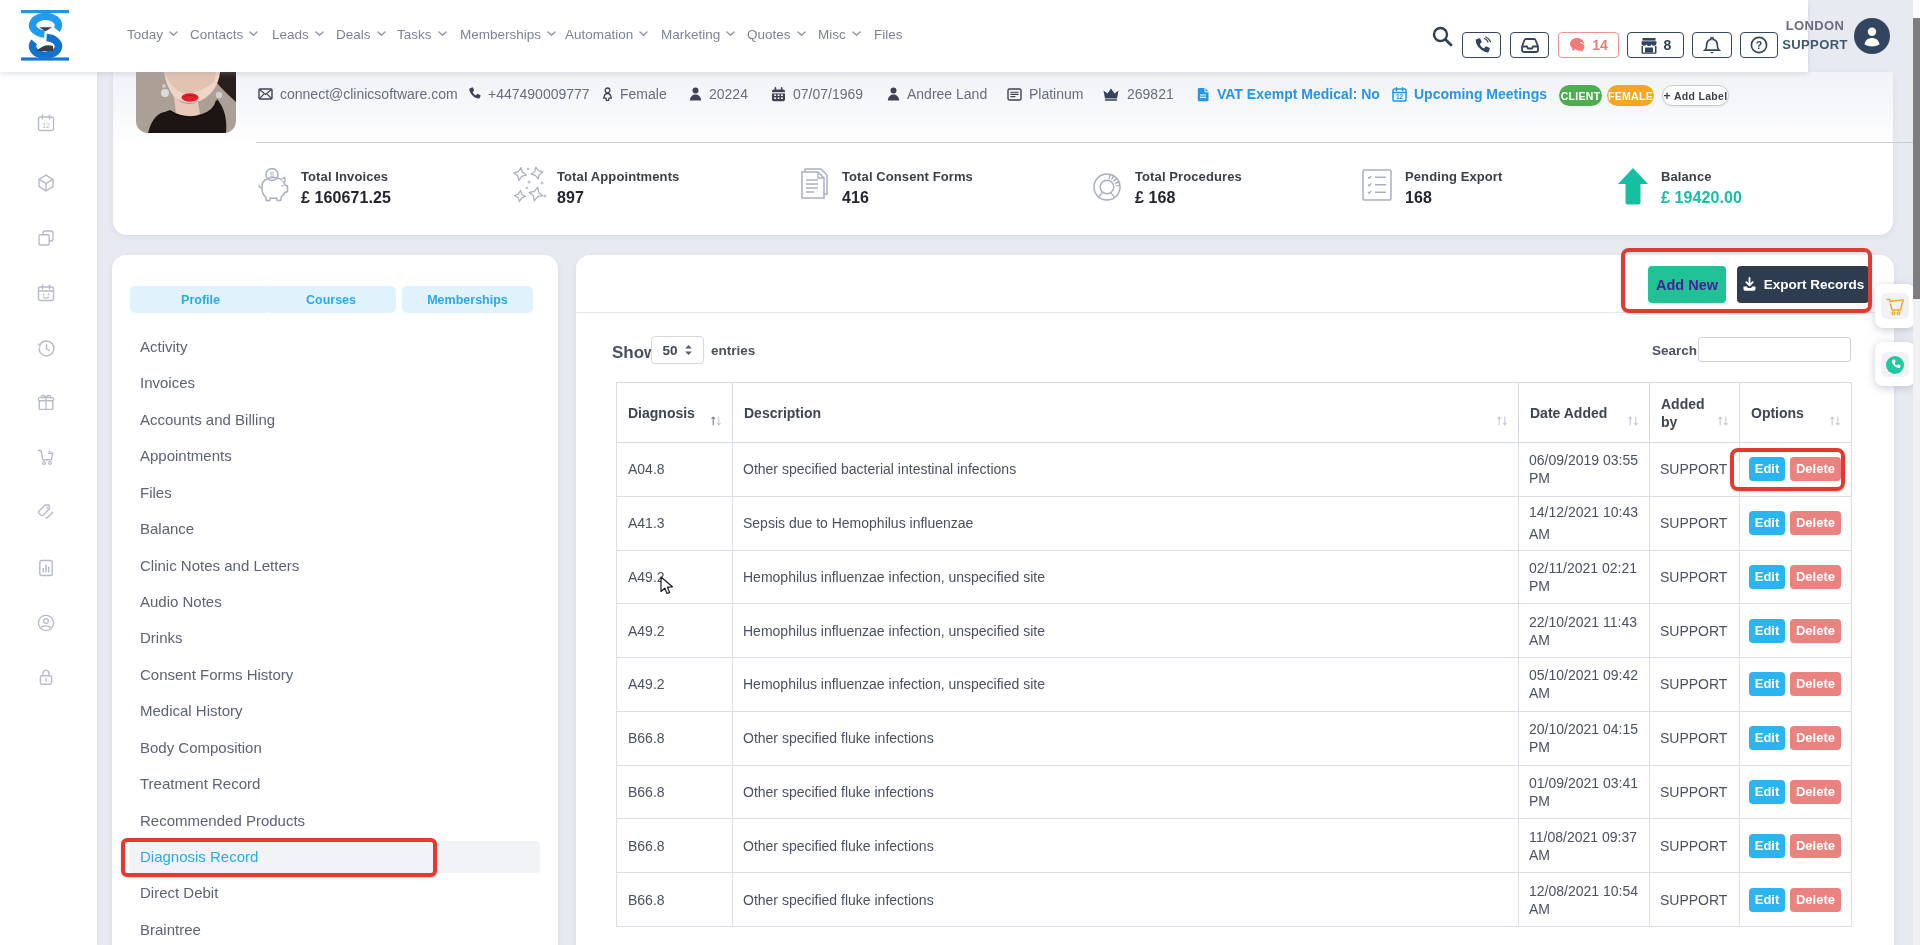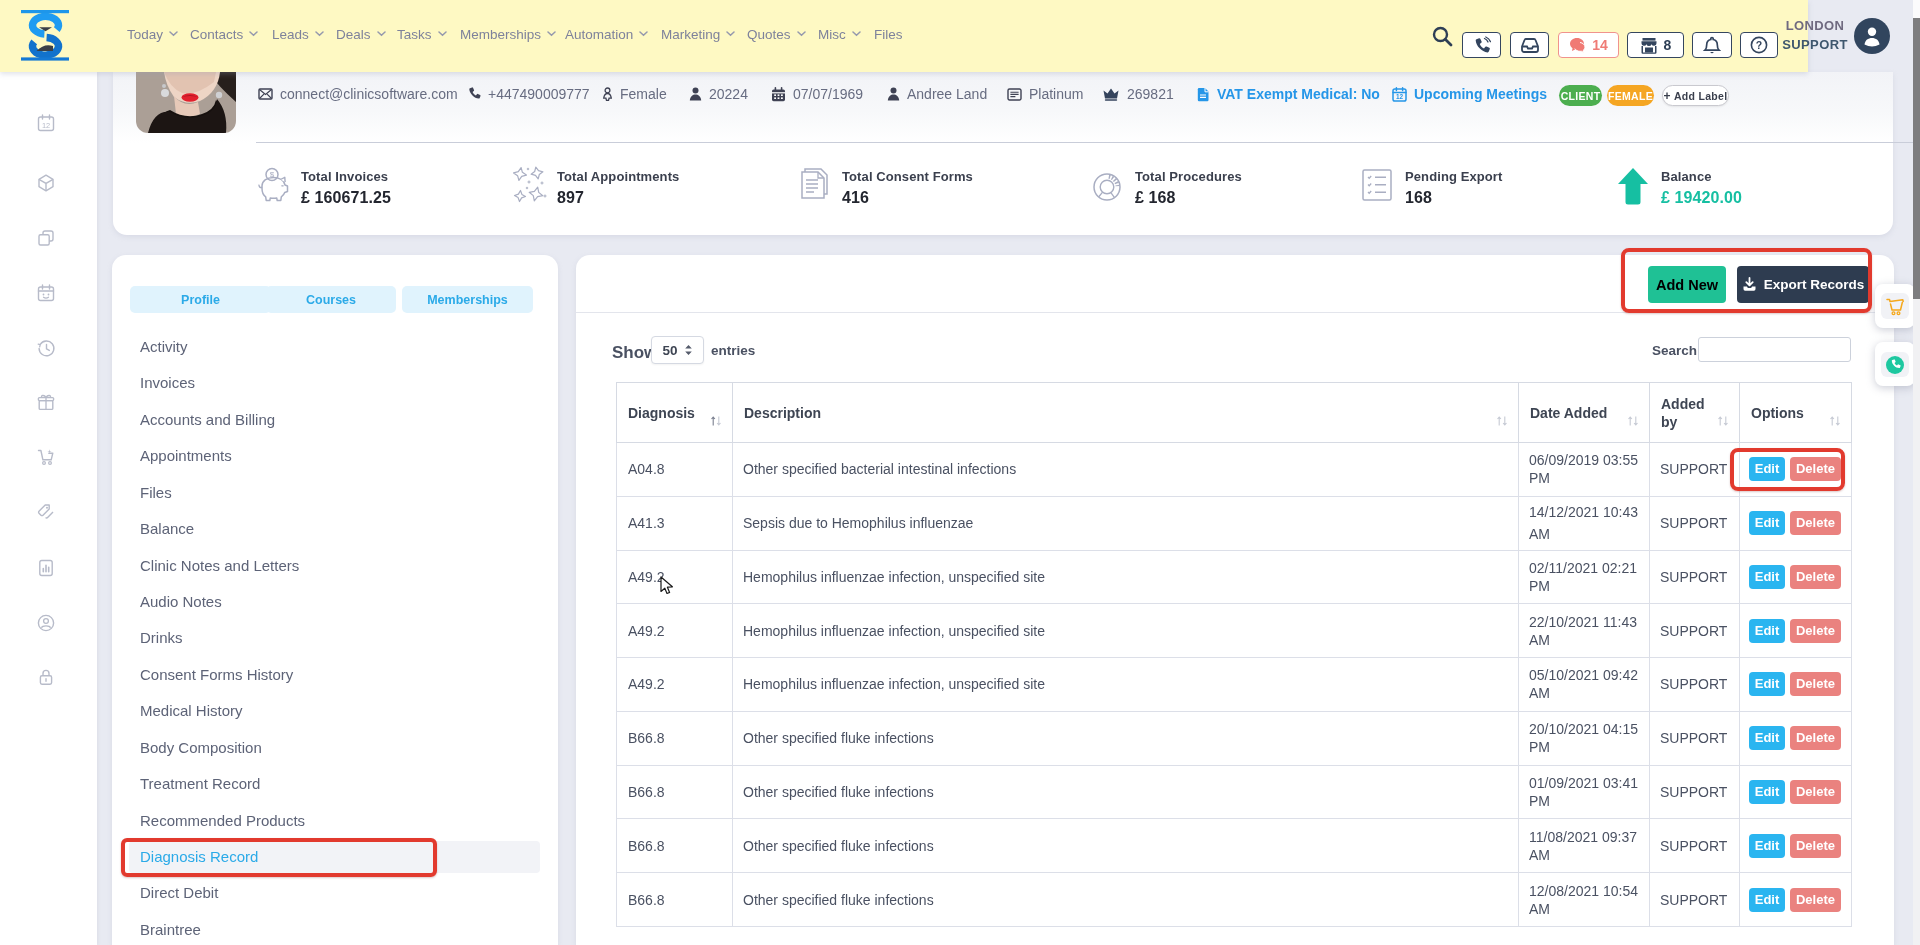--- a/index.html
+++ b/index.html
@@ -18,21 +18,21 @@
 #dt{border-collapse:collapse;table-layout:fixed;width:1235px;background:#fff}
 #dt th{border:1px solid #d6dae3;height:60px;text-align:left;padding-left:11px;font-size:14px;font-weight:600;color:#3e4553;position:relative;vertical-align:middle}
 #dt td{border:1px solid #dcdfe8;height:53.78px;padding-left:10px;font-size:14px;color:#4a5162;vertical-align:middle;position:relative}
 #dt td.dx{padding-left:11px}
 .btn-e{display:inline-block;width:36px;height:24px;line-height:24px;border-radius:4px;background:#2ab5f0;color:#fff;font-size:13px;font-weight:600;text-align:center}
 .btn-d{display:inline-block;width:51px;height:24px;line-height:24px;border-radius:4px;background:#ea827f;color:#fff;font-size:13px;font-weight:600;text-align:center;margin-left:5px}
 .sort{position:absolute;right:10px;bottom:13px}
 </style></head><body>
 <div id="page">
 
-<div class="abs" style="left:0;top:0;width:1808px;height:72px;background:#fef9c3;box-shadow:0 2px 5px rgba(150,158,180,.30);z-index:10">
+<div class="abs" style="left:0;top:0;width:1808px;height:72px;background:#ffffff;box-shadow:0 2px 5px rgba(150,158,180,.30);z-index:10">
 <svg width="50" height="56" viewBox="0 0 50 56" style="position:absolute;left:20px;top:8px">
 <path d="M24.4 26 A 13 8.8 0 1 1 36.8 21.6" fill="none" stroke="#1f9bf1" stroke-width="7.4"></path>
 <path d="M26.6 29.5 A 13 8.8 0 1 1 14.2 33.9" fill="none" stroke="#1272cc" stroke-width="7.4"></path>
 <path d="M19 19.3 h 13 l -6.5 4 z" fill="#3a3f46"></path>
 <path d="M16.5 43.1 q 8 -8.2 16.5 -5 l 0 5 z" fill="#3a3f46"></path>
 <rect x="1" y="2" width="48" height="3.2" fill="#1e96ea"></rect>
 <rect x="1" y="49.4" width="48" height="3.2" fill="#1479d5"></rect>
 </svg>
 <div class="mi" style="left:127px">Today<svg width="9" height="6" viewBox="0 0 9 6">
           <path d="M1 1l3.5 3.3L8 1" stroke="#9599ad" stroke-width="1.5" fill="none" stroke-linecap="round"></path>
@@ -364,21 +364,21 @@
 <div class="li" style="top:409.8px">Consent Forms History</div>
 <div class="li" style="top:446.2px">Medical History</div>
 <div class="li" style="top:482.6px">Body Composition</div>
 <div class="li" style="top:519.0px">Treatment Record</div>
 <div class="li" style="top:555.5px">Recommended Products</div>
 <div class="li" style="top:591.9px;color:#2baae8">Diagnosis Record</div>
 <div class="li" style="top:628.3px">Direct Debit</div>
 <div class="li" style="top:664.7px">Braintree</div>
 </div>
 <div class="abs" style="left:576px;top:255px;width:1318px;height:690px;background:#fff;border-radius:14px 14px 0 0;box-shadow:0 2px 5px rgba(170,175,195,.25)">
-<div class="abs flex" style="left:1072px;top:11px;width:78px;height:37px;background:#1fc195;border-radius:4px;justify-content:center;color:#000000;font-size:14.5px;font-weight:600">Add New</div>
+<div class="abs flex" style="left:1072px;top:11px;width:78px;height:37px;background:#1fc195;border-radius:4px;justify-content:center;color:#4c1d95;font-size:14.5px;font-weight:600">Add New</div>
 <div class="abs flex" style="left:1161px;top:11px;width:132px;height:37px;background:#2e3c50;border-radius:4px;justify-content:center;gap:7px;color:#fff;font-size:13.5px;font-weight:600"><svg width="15" height="15" viewBox="0 0 15 15">
           <path d="M7.5 1 v7 M4.3 5.2 l3.2 3.2 3.2 -3.2" stroke="#fff" stroke-width="1.8" fill="none" stroke-linecap="round" stroke-linejoin="round"></path>
           <path d="M1.5 9.5 v2.6 a1.6 1.6 0 0 0 1.6 1.6 h8.8 a1.6 1.6 0 0 0 1.6 -1.6 V9.5 h-3.4 l-1 1.4 h-3.2 l-1 -1.4 z" fill="#fff"></path>
         </svg>Export Records</div>
 <div class="abs" style="left:0;top:57px;width:1318px;height:1px;background:#e3e5ec"></div>
 <div class="abs" style="left:36px;top:88px;font-size:17px;font-weight:600;color:#4a5162">Show</div>
 <div class="abs flex" style="left:75px;top:81px;width:53px;height:28px;border:1px solid #d5d9e2;border-radius:4px;justify-content:center;gap:6px;font-size:13.5px;font-weight:600;color:#3e4553;background:#fff;box-shadow:0 1px 2px rgba(0,0,0,.05)">50 <svg width="9" height="12" viewBox="0 0 9 12">
           <path d="M1.2 4.4 L4.5 1 L7.8 4.4 Z M1.2 7.6 L4.5 11 L7.8 7.6 Z" fill="#555b6b"></path>
         </svg></div>
 <div class="abs" style="left:135px;top:88px;font-size:13.5px;font-weight:600;color:#4a5162">entries</div>

